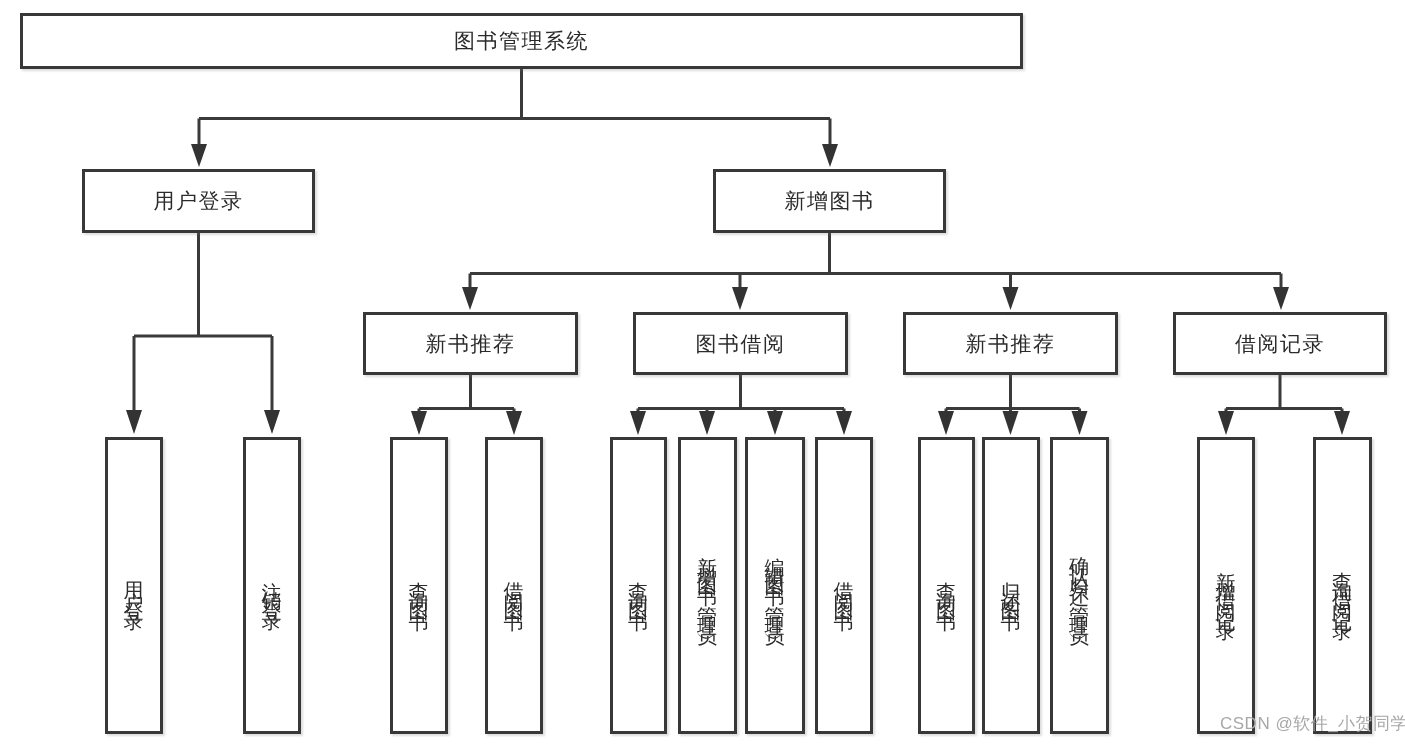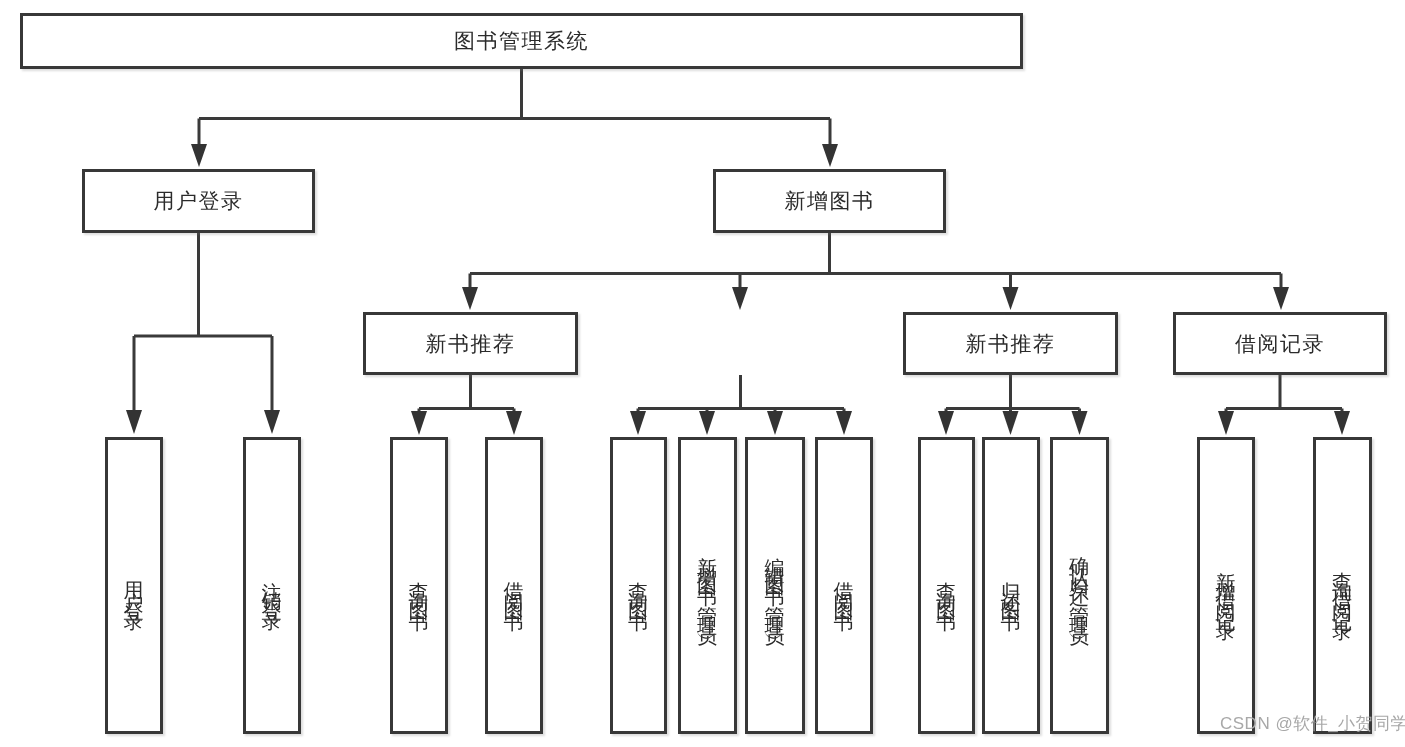--- a/index.html
+++ b/index.html
@@ -106,20 +106,23 @@
   <div class="box" style="left:82px; top:169px; width:233px; height:64px;">
     <span class="hlabel">用户登录</span>
   </div>
   <div class="box" style="left:713px; top:169px; width:233px; height:64px;">
     <span class="hlabel">新增图书</span>
   </div>
 
   <div class="box" style="left:363px; top:312px; width:215px; height:63px;">
     <span class="hlabel">新书推荐</span>
   </div>
+  <div class="box" style="left:633px; top:312px; width:215px; height:63px;">
+    <span class="hlabel">图书借阅</span>
+  </div>
   <div class="box" style="left:903px; top:312px; width:215px; height:63px;">
     <span class="hlabel">新书推荐</span>
   </div>
   <div class="box" style="left:1173px; top:312px; width:214px; height:63px;text-align:right;">
     <span class="hlabel">借阅记录</span>
   </div>
 
   <div class="box leaf" style="left:105px; top:437px; width:58px; height:297px;">
     <span class="vlabel">用户登录</span>
   </div>

